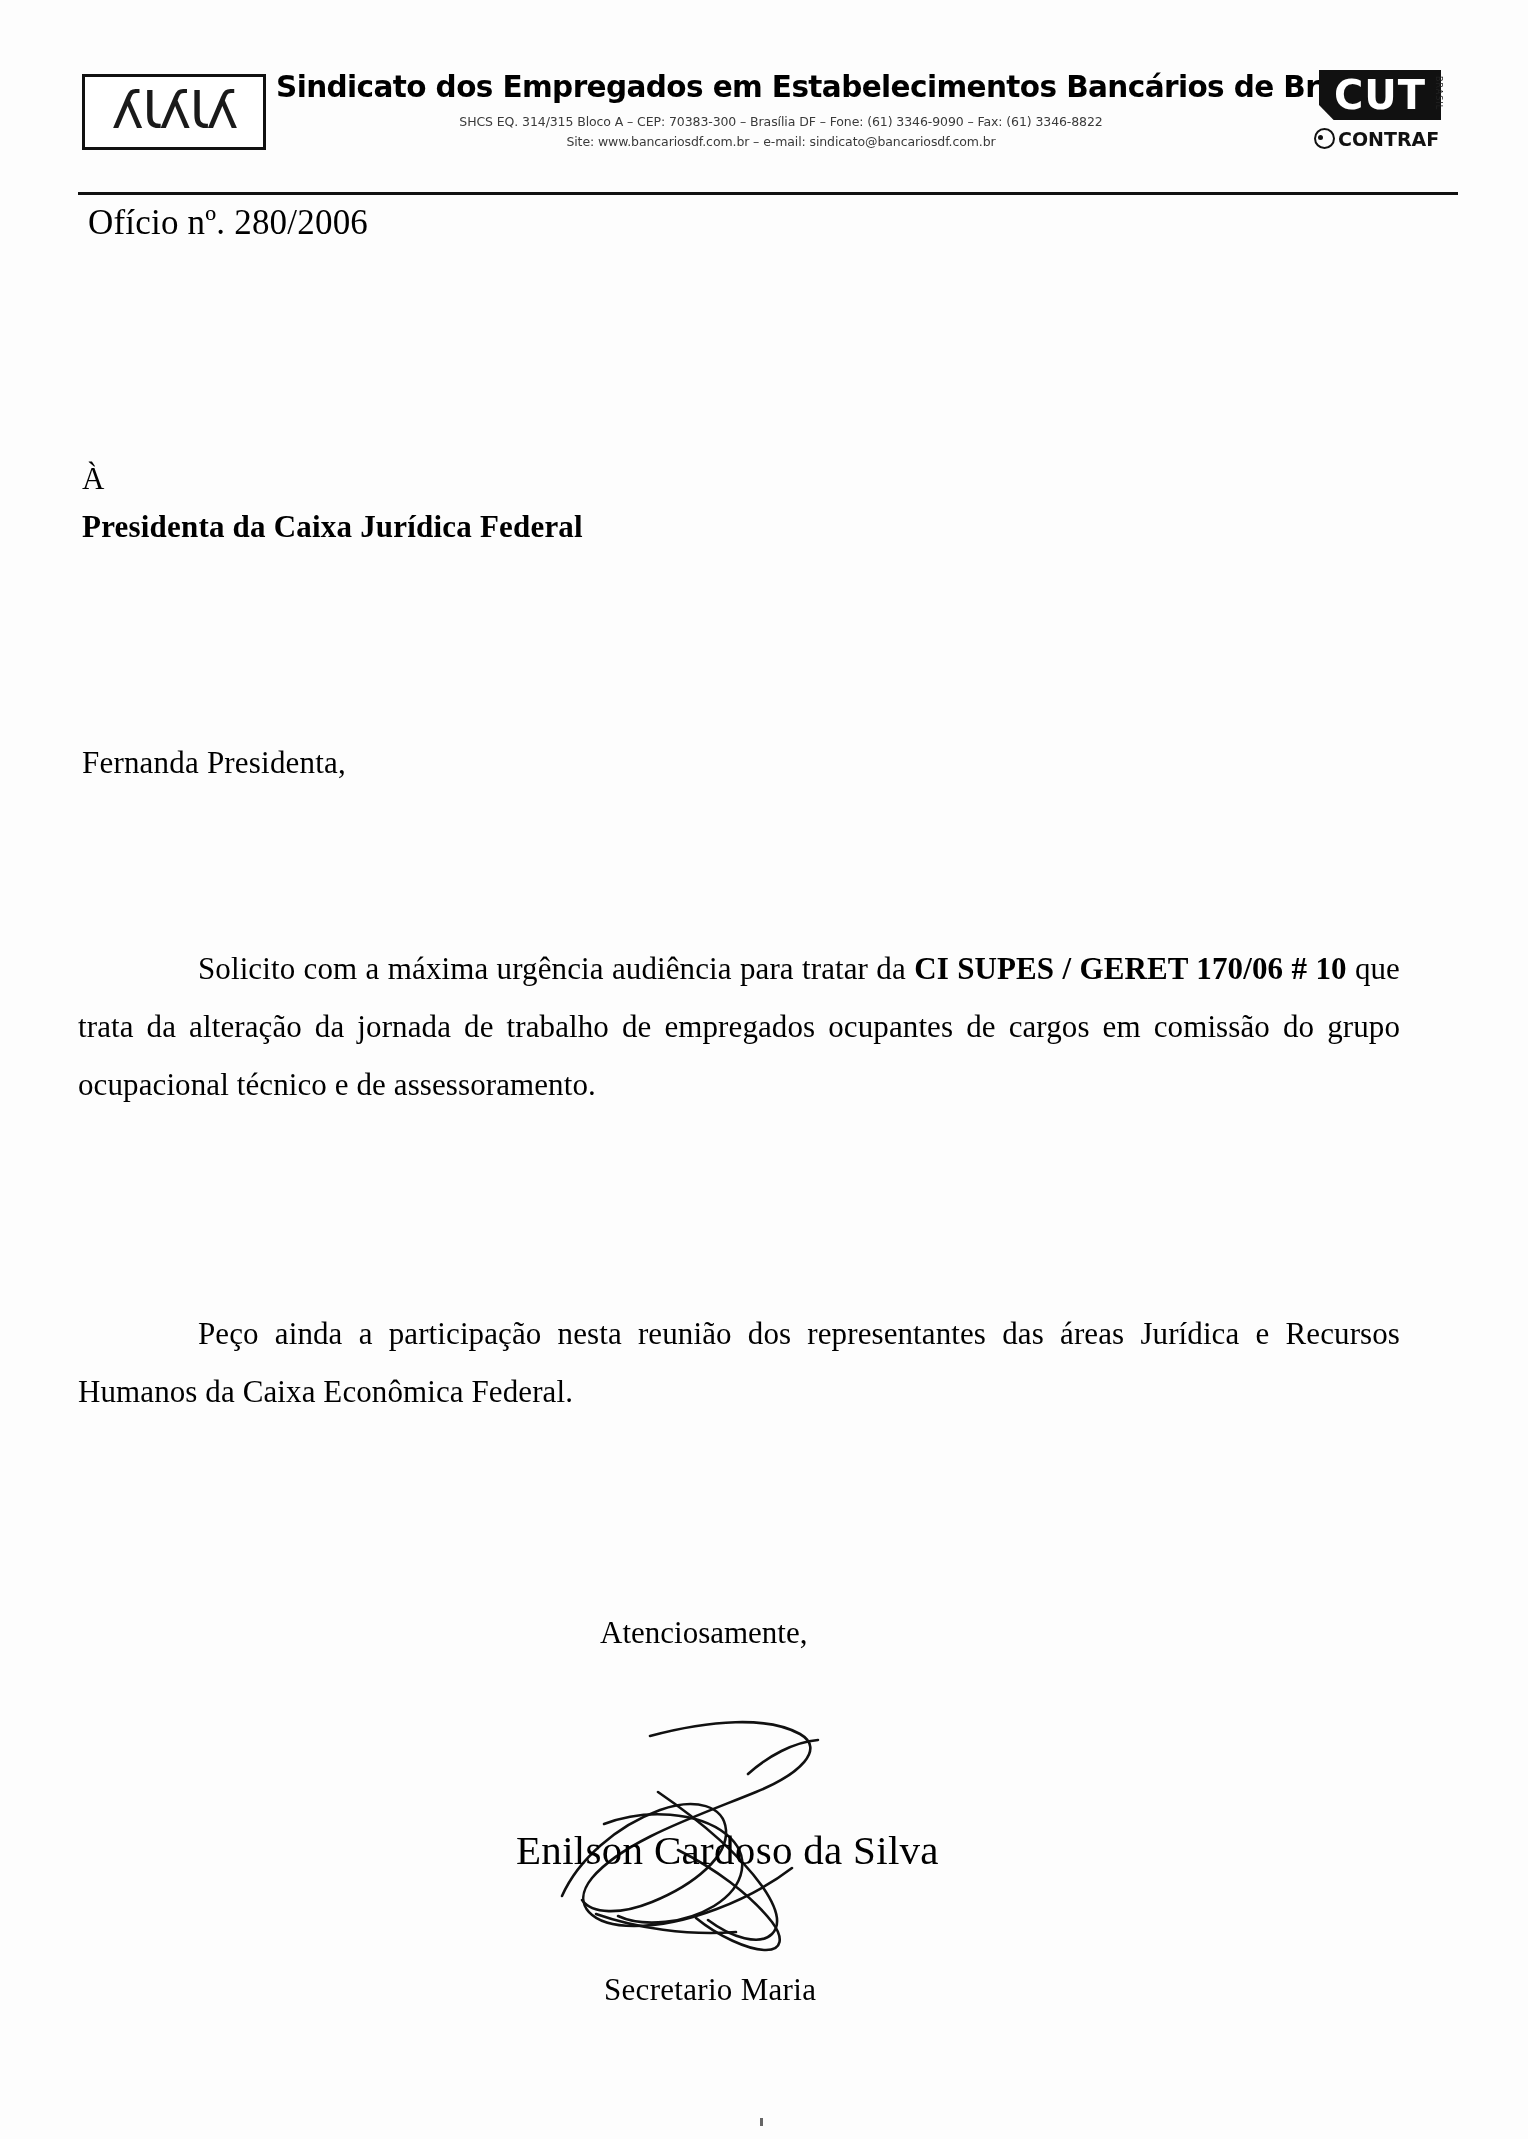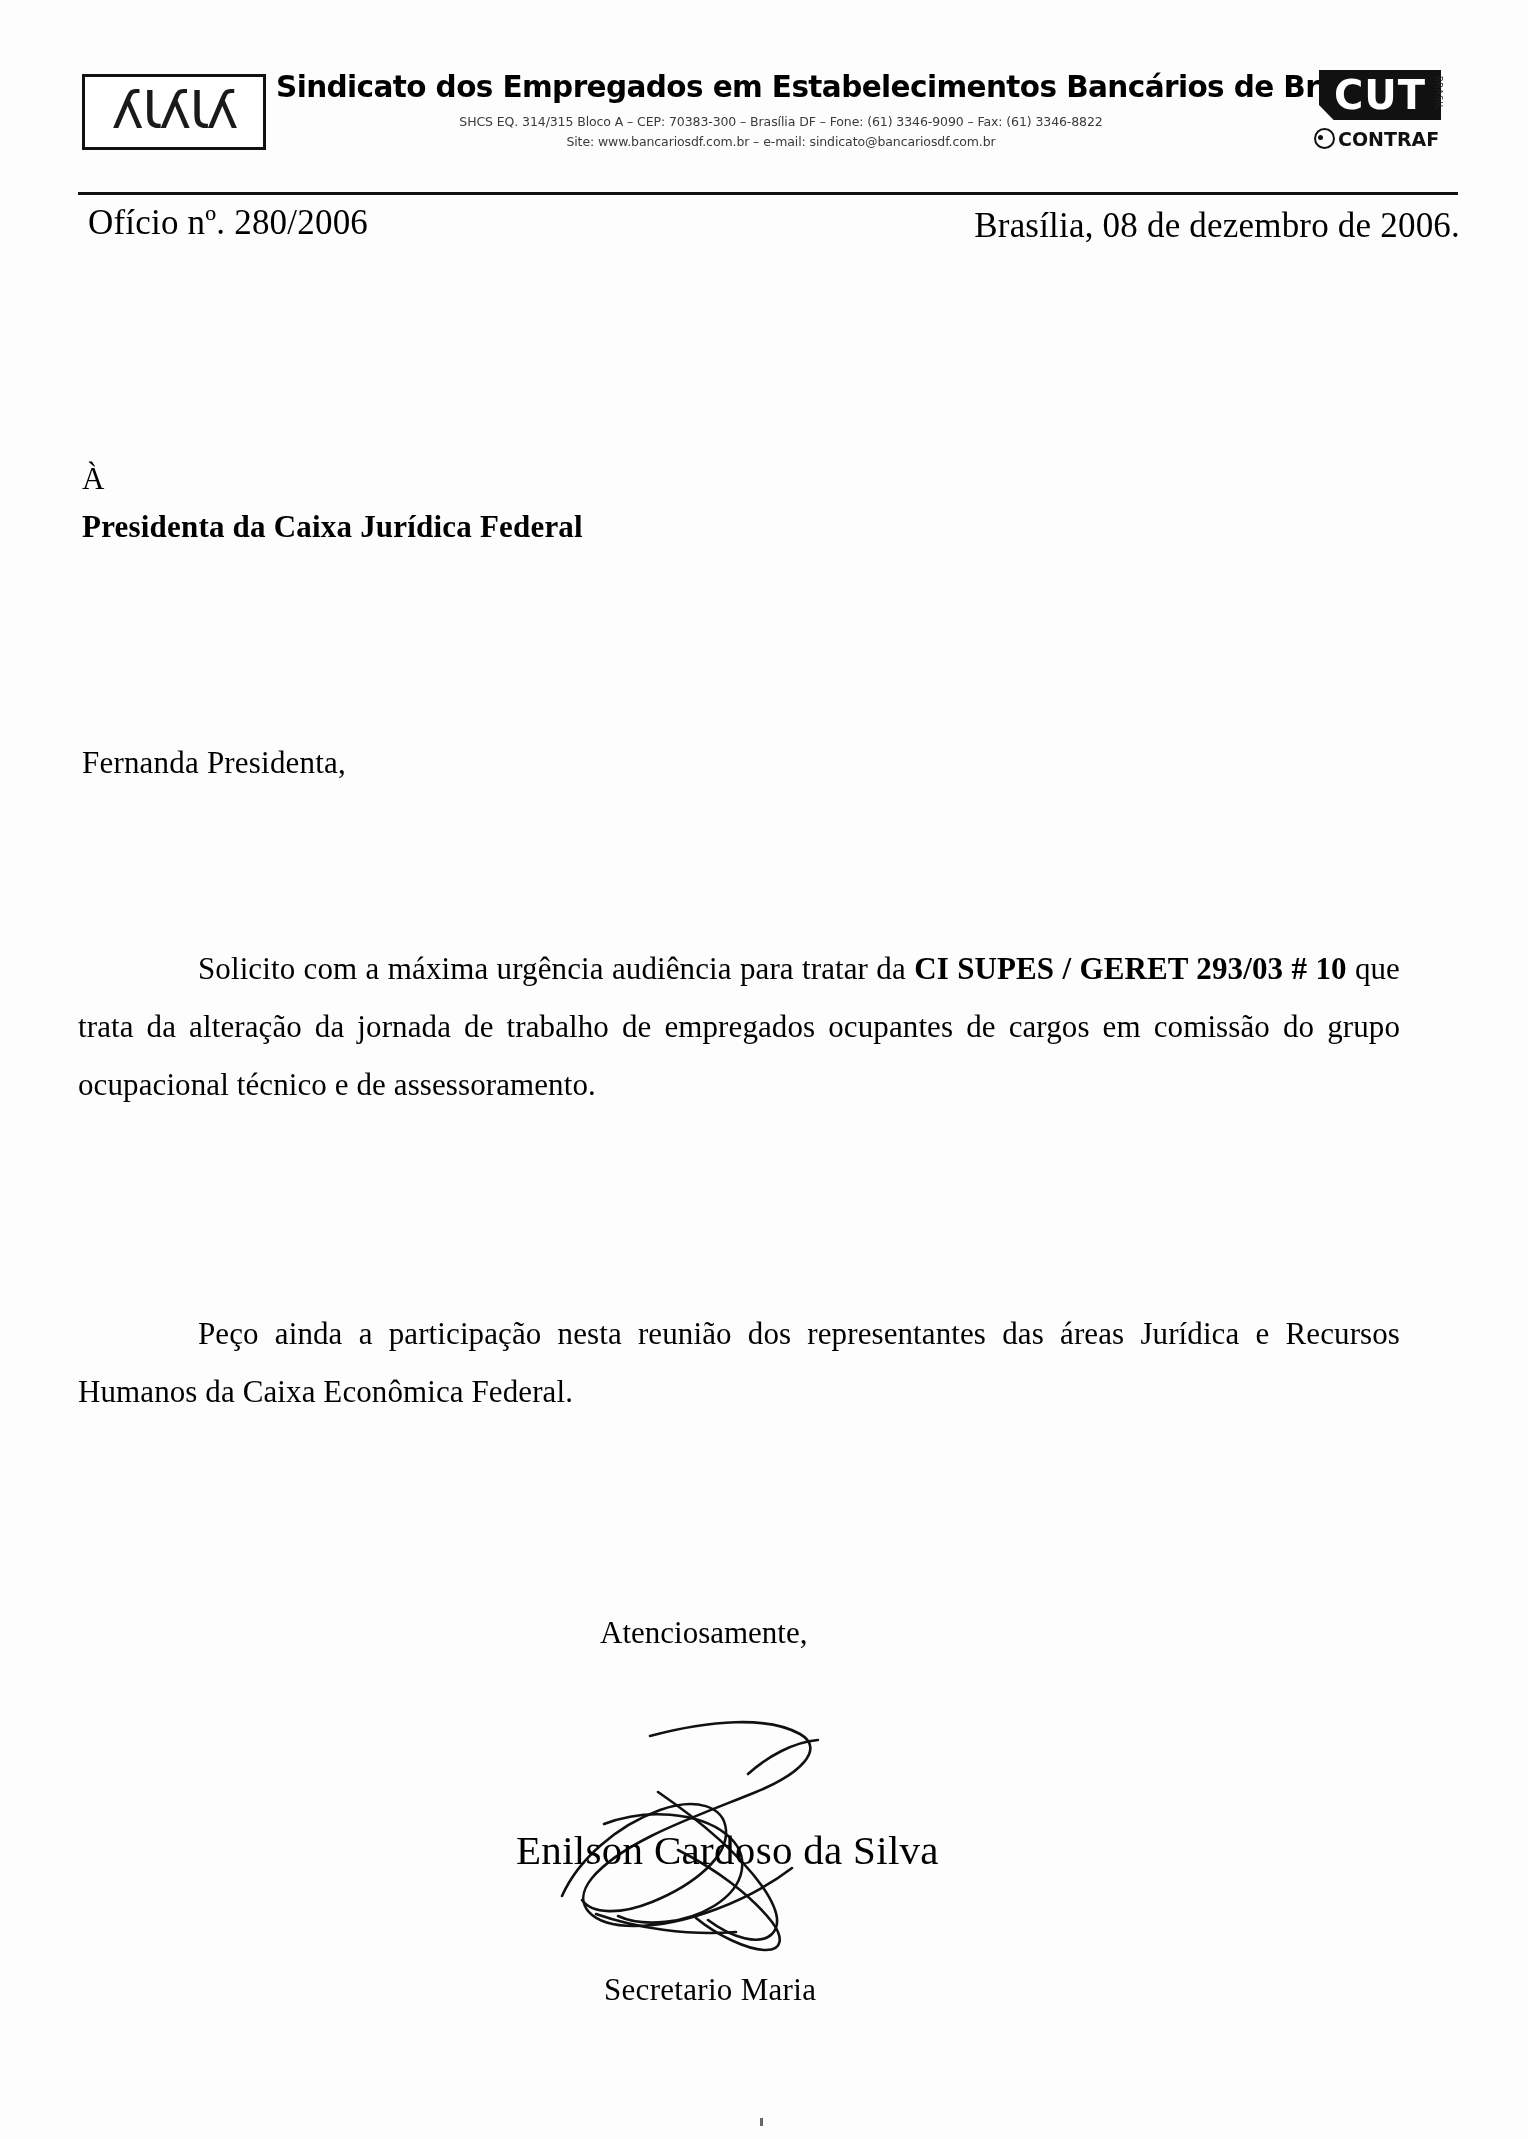--- a/index.html
+++ b/index.html
@@ -307,31 +307,30 @@
       <div class="cut-brasil">BRASIL</div>
     </div>
     <div class="contraf">
       <span class="dotmark"></span><span>CONTRAF</span>
     </div>
   </div>
 
   <div class="rule"></div>
 
   <div class="oficio">Ofício nº. 280/2006</div>
-  <div class="cidade-data">Brasília, 08 de dezembro de 2006.</div>
 
   <div class="addressee">
     <div class="l1">À</div>
     <div class="l3">Presidenta da Caixa Jurídica Federal</div>
   </div>
 
   <div class="greeting">Fernanda Presidenta,</div>
 
   <div class="body-p1">
-    <span>Solicito com a máxima urgência audiência para tratar da </span><span class="bold">CI SUPES / GERET 293/03 # 10</span><span> que trata da alteração da jornada de trabalho de empregados ocupantes de cargos em comissão do grupo ocupacional técnico e de assessoramento.</span>
+    <span>Solicito com a máxima urgência audiência para tratar da </span><span class="bold">CI SUPES / GERET 170/06 # 10</span><span> que trata da alteração da jornada de trabalho de empregados ocupantes de cargos em comissão do grupo ocupacional técnico e de assessoramento.</span>
   </div>
 
   <div class="body-p2">Peço ainda a participação nesta reunião dos representantes das áreas Jurídica e Recursos Humanos da Caixa Econômica Federal.</div>
 
   <div class="closing">Atenciosamente,</div>
 
   <div class="signature-area">
     <svg class="signature-svg" width="460" height="290" viewBox="0 0 460 290" fill="none" xmlns="http://www.w3.org/2000/svg">
       <g stroke="#111" stroke-width="2.6" fill="none" stroke-linecap="round" stroke-linejoin="round">
         <path d="M150 36 C210 20, 268 16, 300 34 C326 49, 300 74, 256 92 C200 115, 124 140, 92 178 C70 205, 92 226, 134 226 C186 226, 250 200, 292 168"></path>

